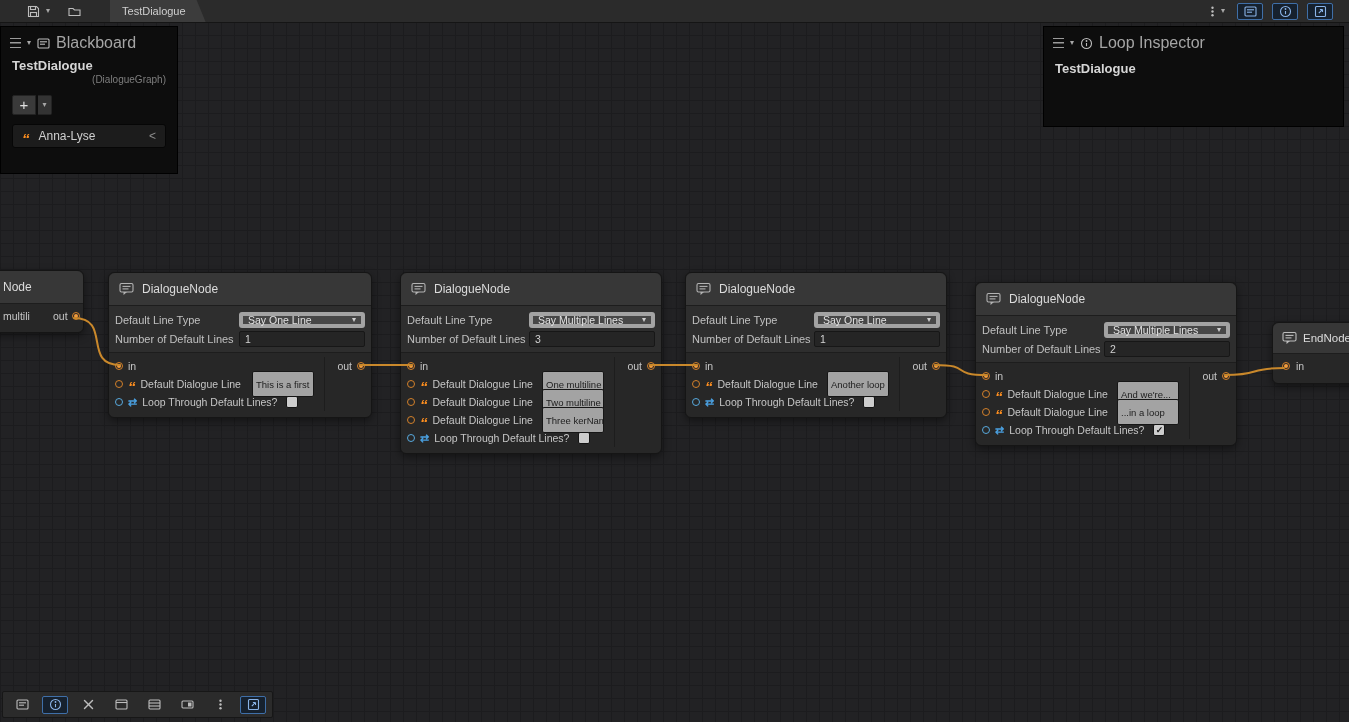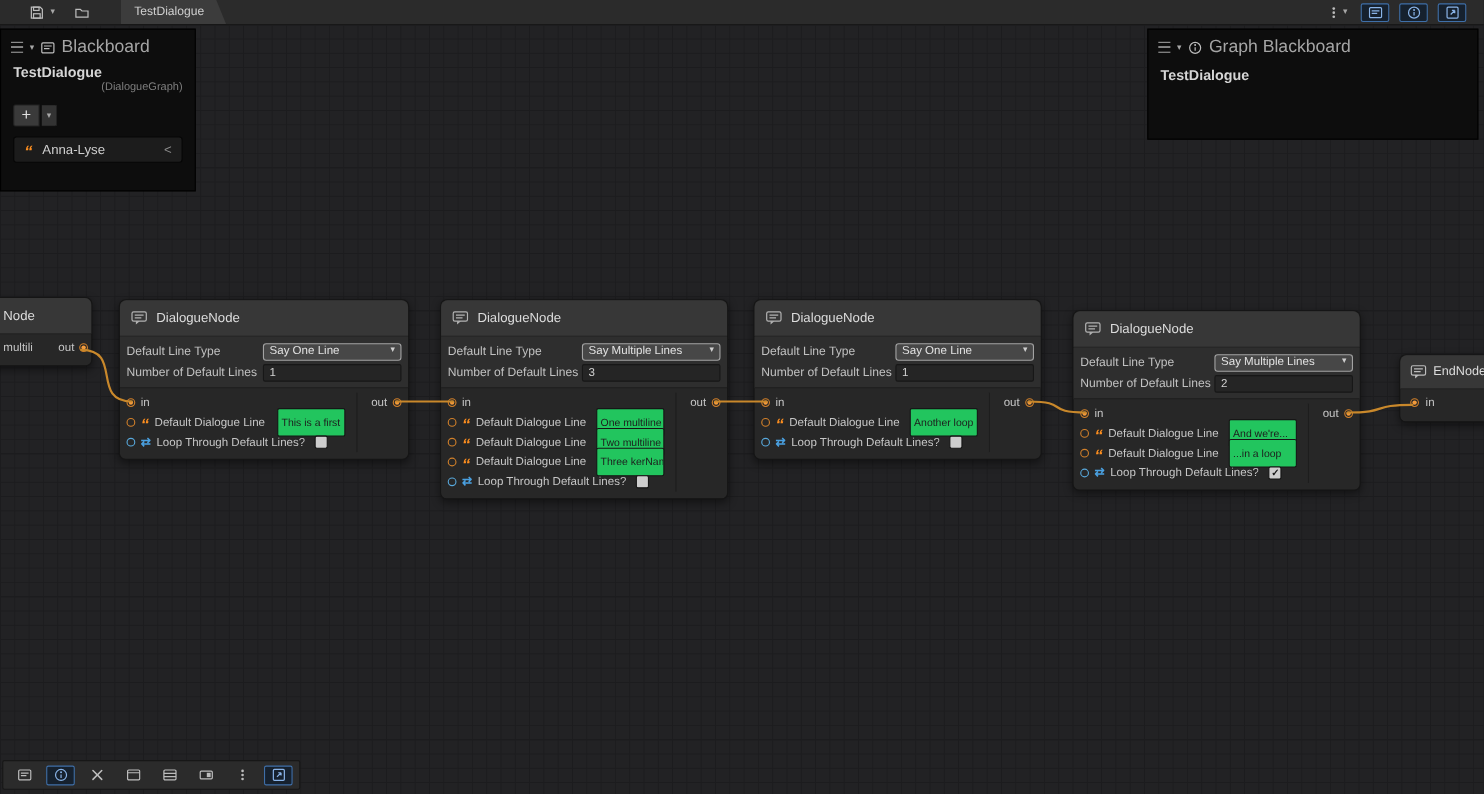--- a/index.html
+++ b/index.html
@@ -86,22 +86,22 @@
   }
   .node-title{
     height:32px;display:flex;align-items:center;gap:8px;padding:0 10px;
     background:#373737;border-bottom:1px solid #1d1d1d;border-radius:6px 6px 0 0;
     font-size:12px;color:#dcdcdc;
   }
   .node-props{background:#2e2e2e;padding:4px 6px;border-bottom:1px solid #1d1d1d;}
   .prop-row{display:flex;align-items:center;height:19px;}
   .prop-label{flex:1;font-size:11px;color:#c0c0c0;white-space:nowrap;overflow:hidden;}
   .dropdown{
-    width:126px;height:16px;box-sizing:border-box;background:#474747;border:1px solid #a3a3a3;border-radius:3px;
-    display:flex;align-items:flex-start;padding:0 5px;font-size:10.5px;color:#e2e2e2;flex:none;
+    width:126px;height:16px;box-sizing:border-box;background:#474747;border:4px solid #a3a3a3;border-radius:3px;
+    display:flex;align-items:center;padding:0 5px;font-size:10.5px;color:#e2e2e2;flex:none;
   }
   .dd-val{flex:1;white-space:nowrap;overflow:hidden;}
   .dd-caret{font-size:8px;color:#cfcfcf;}
   .numfield{
     width:126px;height:16px;box-sizing:border-box;background:#252525;border:1px solid #171717;border-radius:2px;
     display:flex;align-items:center;padding:0 5px;font-size:10.5px;color:#d2d2d2;flex:none;
   }
   .node-ports{display:flex;padding:4px 0 6px 0;}
   .in-col{flex:1;display:flex;flex-direction:column;min-width:0;}
   .out-col{width:46px;display:flex;flex-direction:column;border-left:1px solid #1d1d1d;}
@@ -111,21 +111,21 @@
     width:8px;height:8px;flex:none;border-radius:50%;
     border:1px solid #d2802a;box-sizing:border-box;position:relative;background:transparent;display:inline-block;
   }
   .port.connected::after{content:"";position:absolute;inset:1px;border-radius:50%;background:#f39b3c;}
   .port.bool{border-color:#58a9dd;}
   .port-label{font-size:10.5px;color:#c6c6c6;white-space:nowrap;overflow:hidden;}
   .port-label.grow{flex:1;}
   .loop-ic{color:#4aa0e0;font-size:11px;font-weight:bold;flex:none;line-height:1;}
   .linefield{
     flex:none;width:62px;height:26px;box-sizing:border-box;margin-left:4px;margin-right:4px;
-    background:#22c55e;border:1px solid #161616;border-radius:2px;
+    background:#a3a3a3;border:1px solid #161616;border-radius:2px;
     display:flex;align-items:center;padding:0 3px;overflow:hidden;
   }
   .linefield span{font-size:9.5px;color:#1d1d1d;white-space:nowrap;}
   .checkbox{
     width:12px;height:12px;flex:none;margin-left:4px;box-sizing:border-box;
     background:#cdcdcd;border:1px solid #141414;border-radius:2px;
     display:flex;align-items:center;justify-content:center;
     font-size:9px;font-weight:bold;color:#111;line-height:1;
   }
   .nicon{line-height:0;}
@@ -535,21 +535,21 @@
   <div class="panel-head">
     <span class="hamburger"></span>
     <span class="caret">▾</span>
     <span class="ic">
         <svg width="13" height="13" viewBox="0 0 13 13" fill="none" stroke="#bdbdbd" stroke-width="1.1">
           <circle cx="6.5" cy="6.5" r="5"></circle>
           <line x1="6.5" y1="6" x2="6.5" y2="9.2"></line>
           <circle cx="6.5" cy="4" r="0.9" fill="#bdbdbd" stroke="none"></circle>
         </svg>
       </span>
-    <span class="panel-title">Graph Blackboard</span>
+    <span class="panel-title">Loop Inspector</span>
   </div>
   <div class="gi-name">TestDialogue</div>
 </div>
 
 <div class="bottombar">
   <button class="bb-btn">
       <span class="ic">
         <svg width="13" height="13" viewBox="0 0 13 13" fill="none" stroke="#bdbdbd" stroke-width="1.1">
           <rect x="1" y="2" width="11" height="9" rx="1"></rect>
           <line x1="3" y1="4.8" x2="10" y2="4.8"></line>

